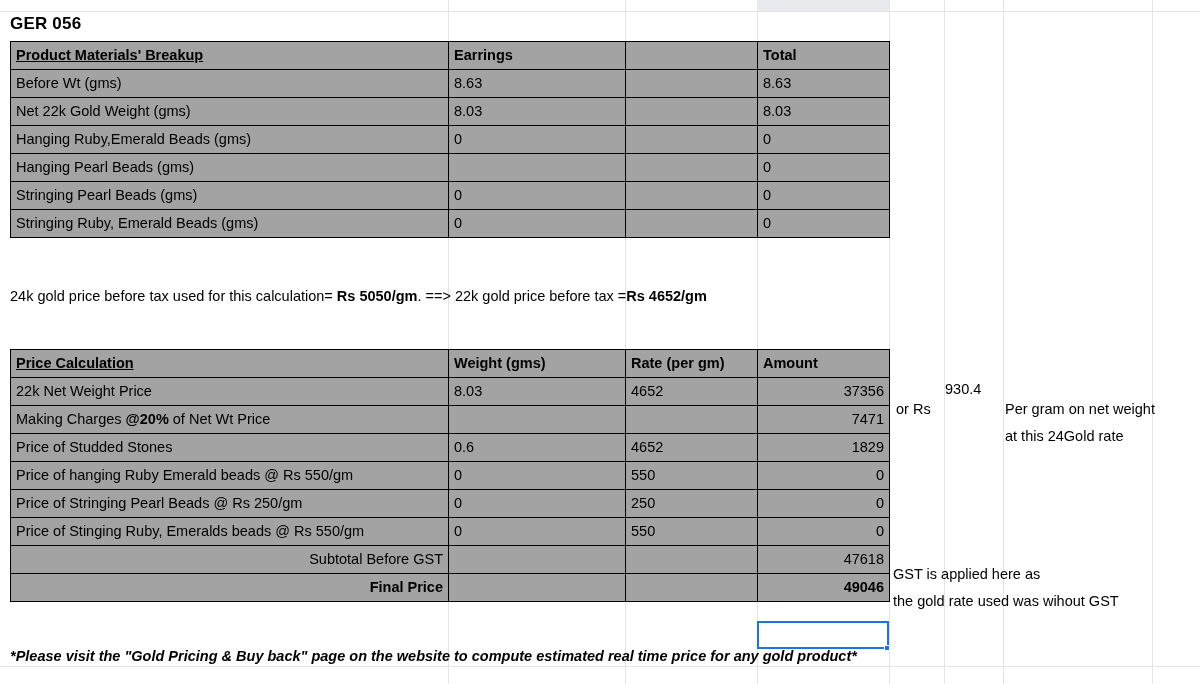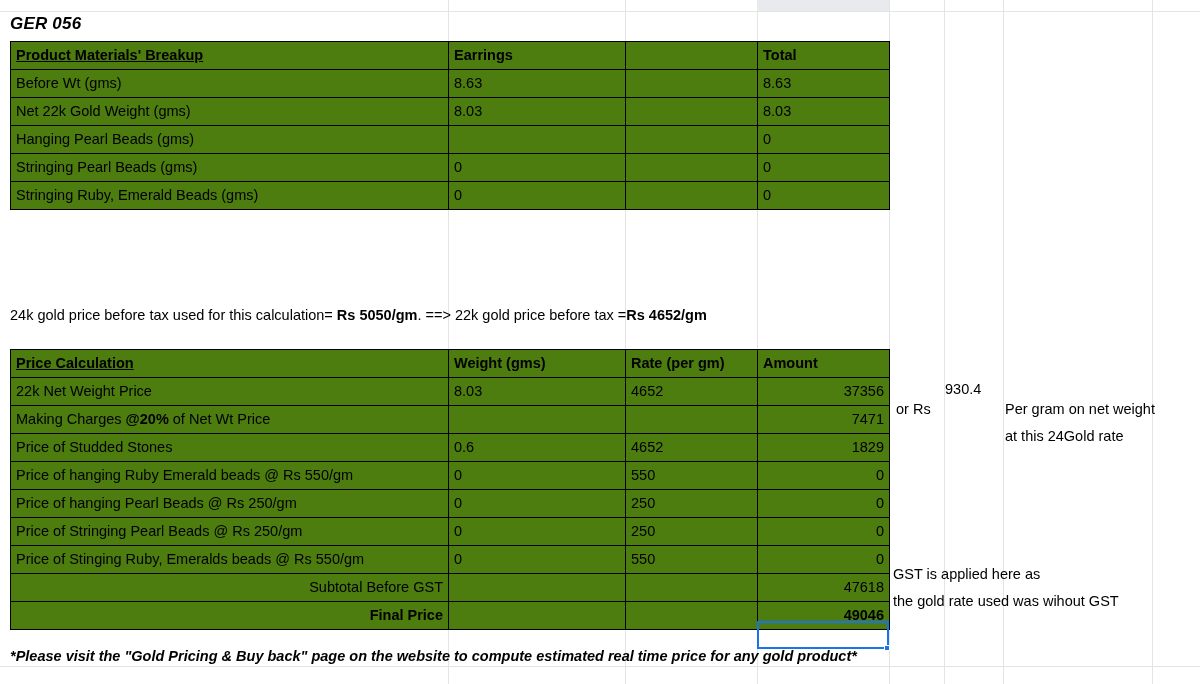--- a/index.html
+++ b/index.html
@@ -43,28 +43,27 @@
     background: #e8eaed;
   }
 
   .title {
     position: absolute;
     left: 10px;
     top: 14px;
     font-size: 17px;
     font-weight: bold;
     letter-spacing: 0.2px;
-    font-style: italic;
   }
 
   table.grid {
     position: absolute;
     border-collapse: collapse;
     table-layout: fixed;
-    background: #4d7c0f;
+    background: #a3a3a3;
   }
   table.grid td {
     border: 1px solid #000000;
     height: 27px;
     padding: 0 5px;
     font-size: 14.5px;
     line-height: 27px;
     white-space: nowrap;
     overflow: hidden;
   }
@@ -90,21 +89,20 @@
   }
 
   .note {
     position: absolute;
     white-space: nowrap;
     font-size: 14.5px;
   }
   #gold-note {
     left: 10px;
     top: 288px;
-    margin-top: 19px;
   }
   #side-note-1 { left: 896px; top: 401px; text-align: right; }
   #side-note-2 { left: 945px; top: 381px; }
   #side-note-3 { left: 1005px; top: 401px; }
   #side-note-4 { left: 1005px; top: 428px; }
   #side-note-5 { left: 893px; top: 566px; }
   #side-note-6 { left: 893px; top: 593px; }
 
   #footer-note {
     position: absolute;
@@ -178,20 +176,26 @@
         <td class="ctr"></td>
         <td class="ctr">8.63</td>
       </tr>
       <tr>
         <td class="left">Net 22k Gold Weight (gms)</td>
         <td class="ctr">8.03</td>
         <td class="ctr"></td>
         <td class="ctr">8.03</td>
       </tr>
       <tr>
+        <td class="left">Hanging Ruby,Emerald Beads (gms)</td>
+        <td class="ctr">0</td>
+        <td class="ctr"></td>
+        <td class="ctr">0</td>
+      </tr>
+      <tr>
         <td class="left">Hanging Pearl Beads (gms)</td>
         <td class="ctr"></td>
         <td class="ctr"></td>
         <td class="ctr">0</td>
       </tr>
       <tr>
         <td class="left">Stringing Pearl Beads (gms)</td>
         <td class="ctr">0</td>
         <td class="ctr"></td>
         <td class="ctr">0</td>
@@ -236,26 +240,20 @@
       <tr>
         <td class="left">Price of Studded Stones</td>
         <td class="ctr">0.6</td>
         <td class="ctr">4652</td>
         <td class="right">1829</td>
       </tr>
       <tr>
         <td class="left">Price of hanging Ruby Emerald beads @ Rs 550/gm</td>
         <td class="ctr">0</td>
         <td class="ctr">550</td>
-        <td class="right">0</td>
-      </tr>
-      <tr>
-        <td class="left">Price of hanging Pearl Beads @ Rs 250/gm</td>
-        <td class="ctr">0</td>
-        <td class="ctr">250</td>
         <td class="right">0</td>
       </tr>
       <tr>
         <td class="left">Price of Stringing Pearl Beads @ Rs 250/gm</td>
         <td class="ctr">0</td>
         <td class="ctr">250</td>
         <td class="right">0</td>
       </tr>
       <tr>
         <td class="left">Price of Stinging Ruby, Emeralds beads @ Rs 550/gm</td>

